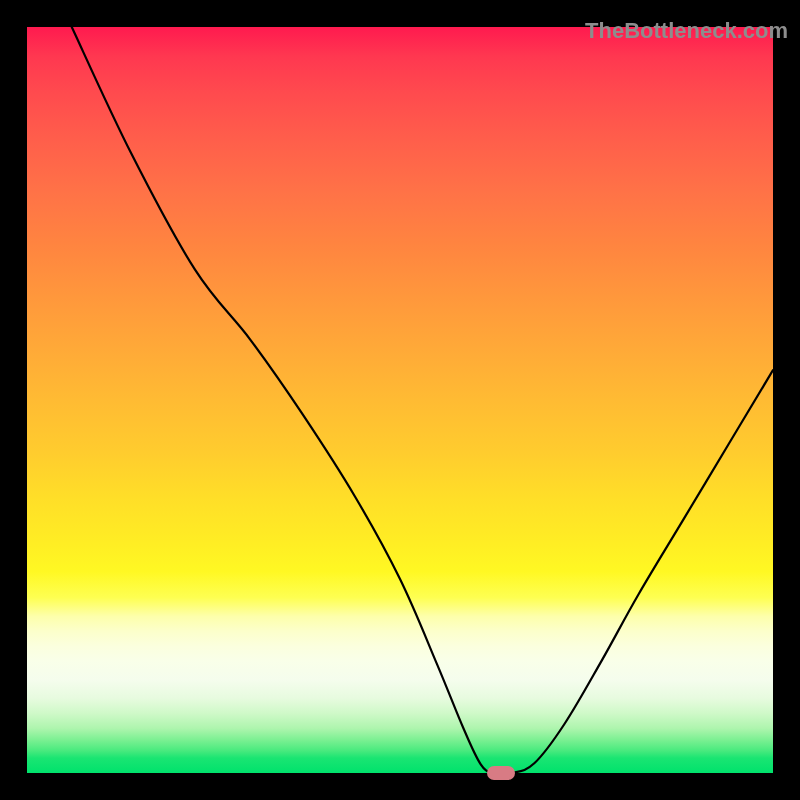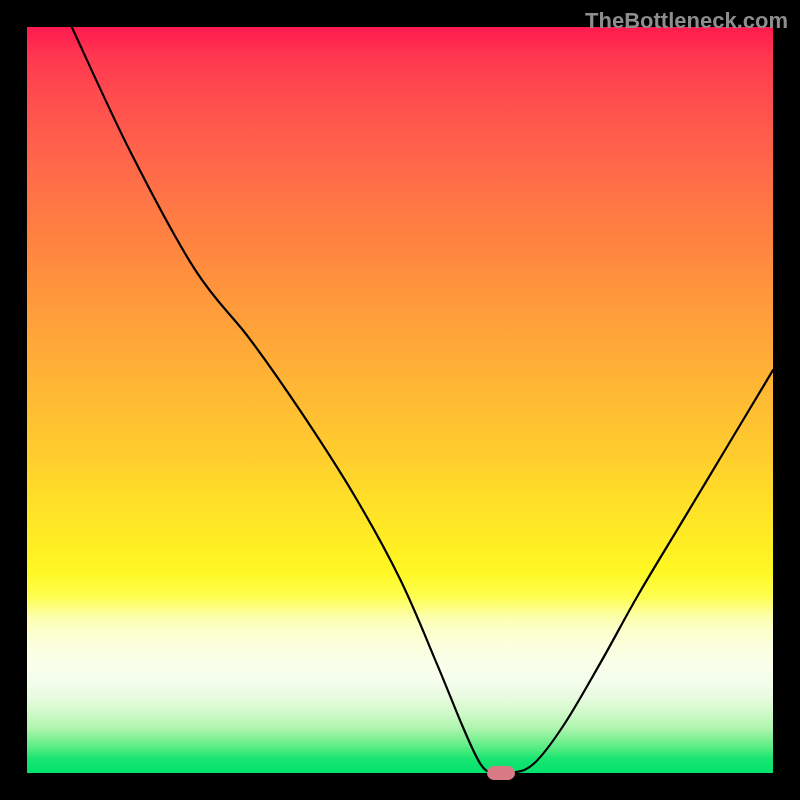--- a/index.html
+++ b/index.html
@@ -61,21 +61,21 @@
   .marker {
     position: absolute;
     width: 28px;
     height: 14px;
     border-radius: 7px;
     background: #d87b84;
     transform: translate(-50%, -50%);
   }
   .watermark {
     position: absolute;
-    top: 8px;
+    top: 18px;
     right: 12px;
     color: #8d8d8d;
     font-family: Arial, Helvetica, sans-serif;
     font-size: 22px;
     font-weight: 600;
     white-space: nowrap;
   }
 </style>
 </head>
 <body>

